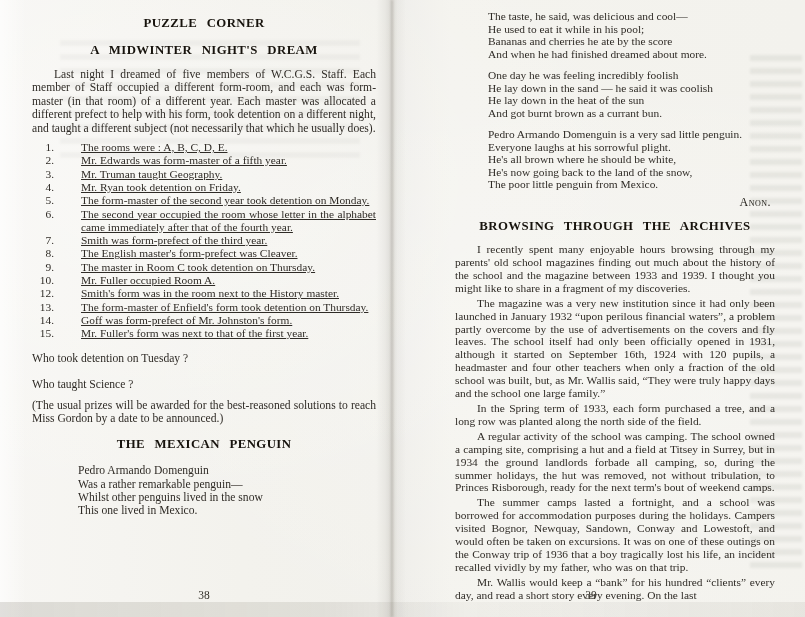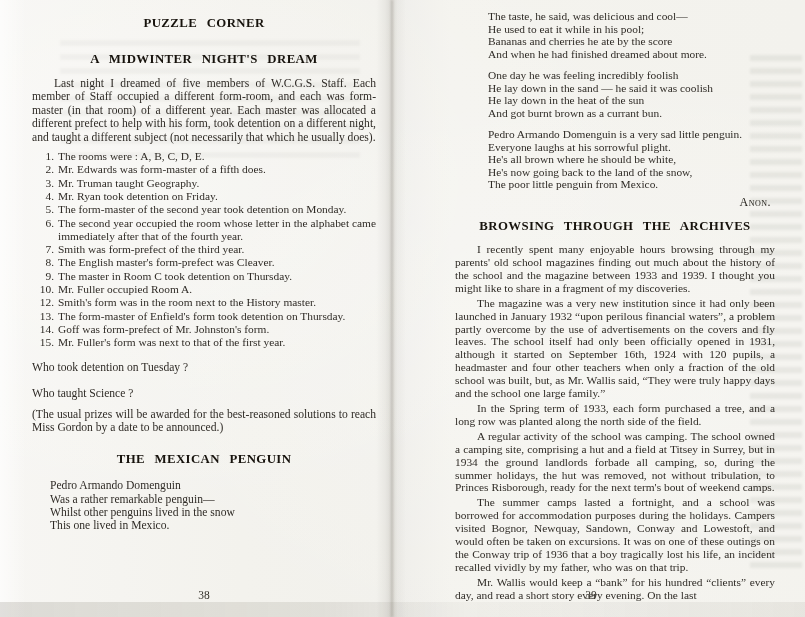--- a/index.html
+++ b/index.html
@@ -53,35 +53,35 @@
 
   
   .col{position:absolute;font-size:11.6px;line-height:13.4px;text-align:justify;}
   .col-left{left:32px;top:16px;width:344px;}
   .col-right{left:455px;top:10px;width:320px;font-size:11.4px;line-height:12.6px;}
 
   .head{
     text-align:center;font-weight:bold;color:#17130d;
     font-size:12.8px;letter-spacing:0.4px;word-spacing:6px;line-height:14px;
   }
-  .col-left .head-main{margin-bottom:22px;}
+  .col-left .head-main{margin-bottom:13px;}
   .col-left .head-sub{margin-bottom:11px;}
   .indent{text-indent:22px;}
   .intro{margin-bottom:6px;}
 
   .clues{margin-bottom:9px;}
   .clue{display:flex;font-size:11.4px;line-height:13.3px;}
   .clue-num{width:22px;text-align:right;flex:none;}
-  .clue-text{margin-left:4px;flex:1;text-align:justify;}
+  .clue-text{margin-left:27px;flex:1;text-align:justify;text-decoration:underline;}
 
   .question{text-align:left;line-height:13.6px;margin-top:12px;}
-  .prize{margin-top:7px;margin-bottom:18px;text-align:justify;line-height:13.4px;}
+  .prize{margin-top:7px;margin-bottom:12px;text-align:justify;line-height:13.4px;}
 
   .poem-title{margin-top:4px;margin-bottom:13px;}
-  .stanza{margin-left:18px;text-align:left;}
+  .stanza{margin-left:46px;text-align:left;}
   .stanza div{white-space:nowrap;}
   .col-left .stanza{line-height:13.2px;}
   .stanza + .stanza{margin-top:9px;}
   .col-right .stanza{margin-left:33px;line-height:12.5px;}
 
   .attribution{
     text-align:right;margin-top:5px;padding-right:4px;
     font-variant:small-caps;letter-spacing:0.5px;font-size:12px;color:#23201a;
   }
   .archives-title{margin-top:11px;margin-bottom:10px;}
@@ -107,21 +107,21 @@
 
     <div class="intro indent">Last night I dreamed of five members of W.C.G.S. Staff. Each member of Staff occupied a different form-room, and each was form-master (in that room) of a different year.  Each master was allocated a different prefect to help with his form, took detention on a different night, and taught a different subject (not necessarily that which he usually does).</div>
 
     <div class="clues">
       <div class="clue">
           <span class="clue-num">1.</span>
           <span class="clue-text">The rooms were : A, B, C, D, E.</span>
         </div>
       <div class="clue">
           <span class="clue-num">2.</span>
-          <span class="clue-text">Mr. Edwards was form-master of a fifth does.</span>
+          <span class="clue-text">Mr. Edwards was form-master of a fifth year.</span>
         </div>
       <div class="clue">
           <span class="clue-num">3.</span>
           <span class="clue-text">Mr. Truman taught Geography.</span>
         </div>
       <div class="clue">
           <span class="clue-num">4.</span>
           <span class="clue-text">Mr. Ryan took detention on Friday.</span>
         </div>
       <div class="clue">

